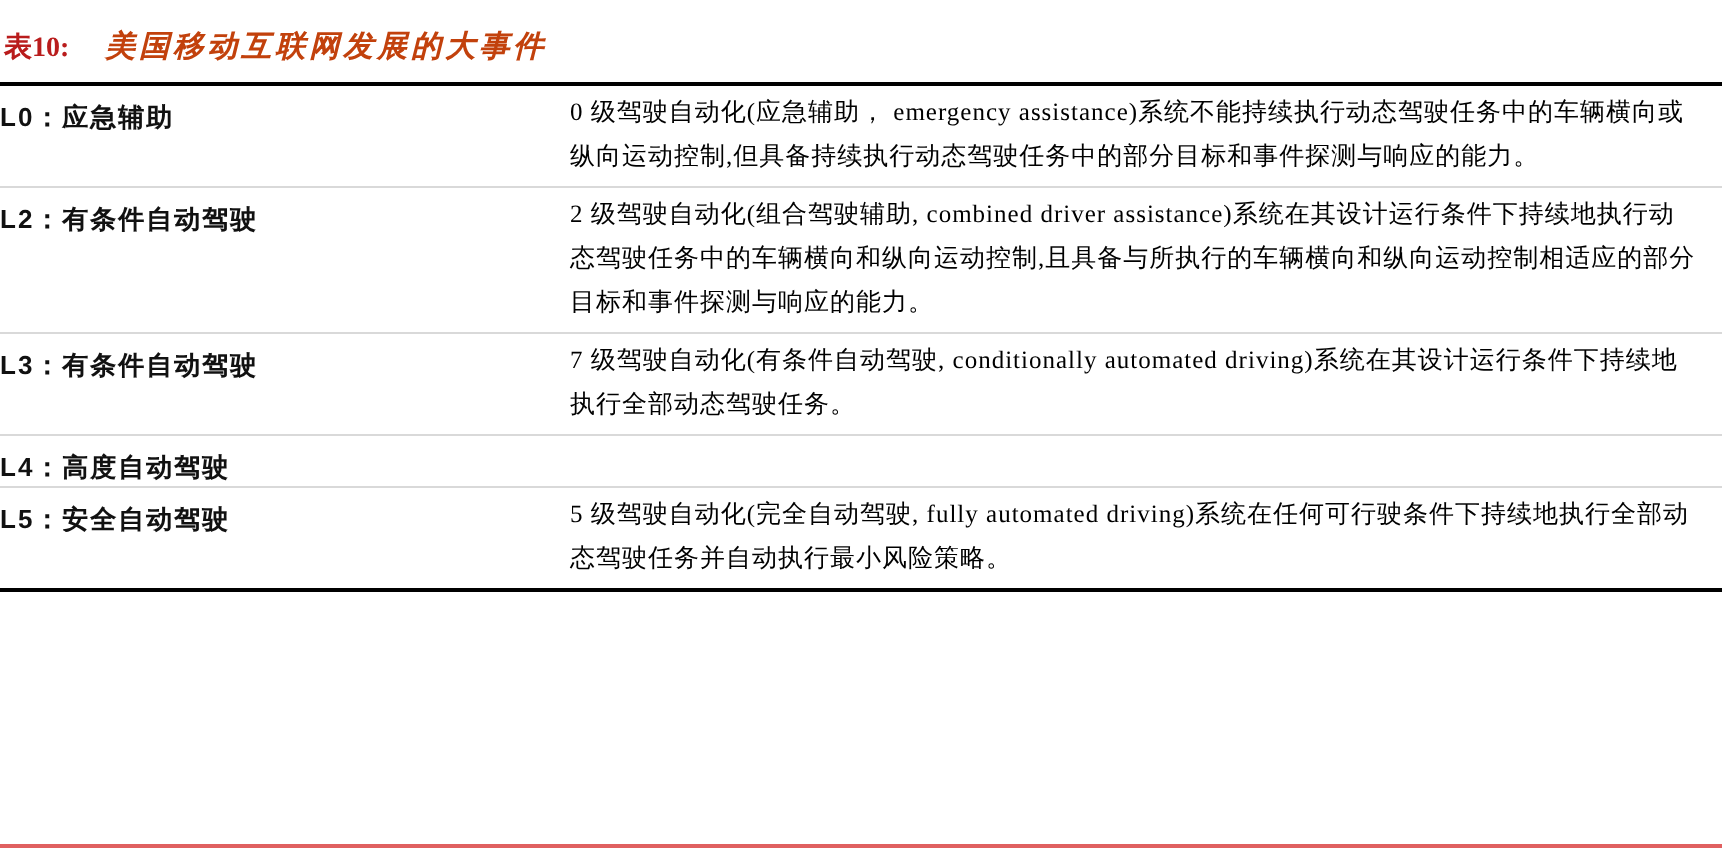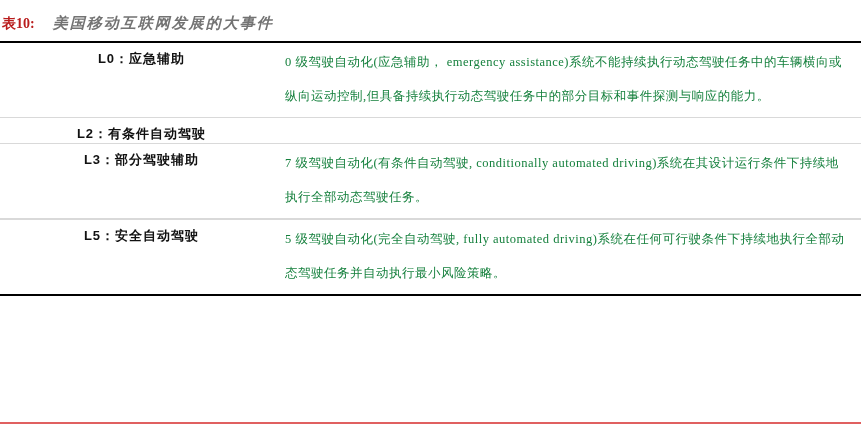--- a/index.html
+++ b/index.html
@@ -26,49 +26,49 @@
     font-weight: bold;
     font-size: 14px;
     color: #b91c1c;
     margin-right: 18px;
   }
   .title-text {
     font-family: "Liberation Serif", serif;
     font-weight: bold;
     font-style: italic;
     font-size: 15px;
-    color: #737373;
+    color: #c2410c;
     letter-spacing: 2px;
   }
   .table {
     width: 100%;
     border-top: 2.5px solid #000000;
     border-bottom: 2px solid #000000;
   }
   .row {
     display: flex;
     border-bottom: 1px solid #d9d9d9;
   }
   .row:last-child { border-bottom: none; }
   .cell-level {
     width: 283px;
     flex: 0 0 283px;
-    text-align: center;
+    text-align: left;
     font-weight: bold;
     font-size: 13px;
     color: #111111;
     padding-top: 7px;
     letter-spacing: 1px;
   }
   .cell-desc {
     flex: 1;
     font-family: "Liberation Serif", serif;
     font-size: 12.5px;
-    color: #15803d;
-    line-height: 34px;
+    color: #000000;
+    line-height: 22px;
     padding: 2px 12px 4px 2px;
     letter-spacing: 0.5px;
   }
   .red-rule {
     position: absolute;
     left: 0;
     right: 0;
     bottom: 7px;
     height: 2px;
     background: #e06060;
@@ -87,28 +87,30 @@
   <div class="table">
 
     <div class="row">
       <div class="cell-level">L0：应急辅助</div>
       <div class="cell-desc">0 级驾驶自动化(应急辅助， emergency assistance)系统不能持续执行动态驾驶任务中的车辆横向或纵向运动控制,但具备持续执行动态驾驶任务中的部分目标和事件探测与响应的能力。</div>
     </div>
 
 
     <div class="row">
       <div class="cell-level">L2：有条件自动驾驶</div>
+      <div class="cell-desc">2 级驾驶自动化(组合驾驶辅助, combined driver assistance)系统在其设计运行条件下持续地执行动态驾驶任务中的车辆横向和纵向运动控制,且具备与所执行的车辆横向和纵向运动控制相适应的部分目标和事件探测与响应的能力。</div>
     </div>
 
     <div class="row">
-      <div class="cell-level">L3：部分驾驶辅助</div>
+      <div class="cell-level">L3：有条件自动驾驶</div>
       <div class="cell-desc">7 级驾驶自动化(有条件自动驾驶, conditionally automated driving)系统在其设计运行条件下持续地执行全部动态驾驶任务。</div>
     </div>
 
     <div class="row">
+      <div class="cell-level">L4：高度自动驾驶</div>
     </div>
 
     <div class="row">
       <div class="cell-level">L5：安全自动驾驶</div>
       <div class="cell-desc">5 级驾驶自动化(完全自动驾驶, fully automated driving)系统在任何可行驶条件下持续地执行全部动态驾驶任务并自动执行最小风险策略。</div>
     </div>
 
   </div>
 
   <div class="red-rule"></div>

